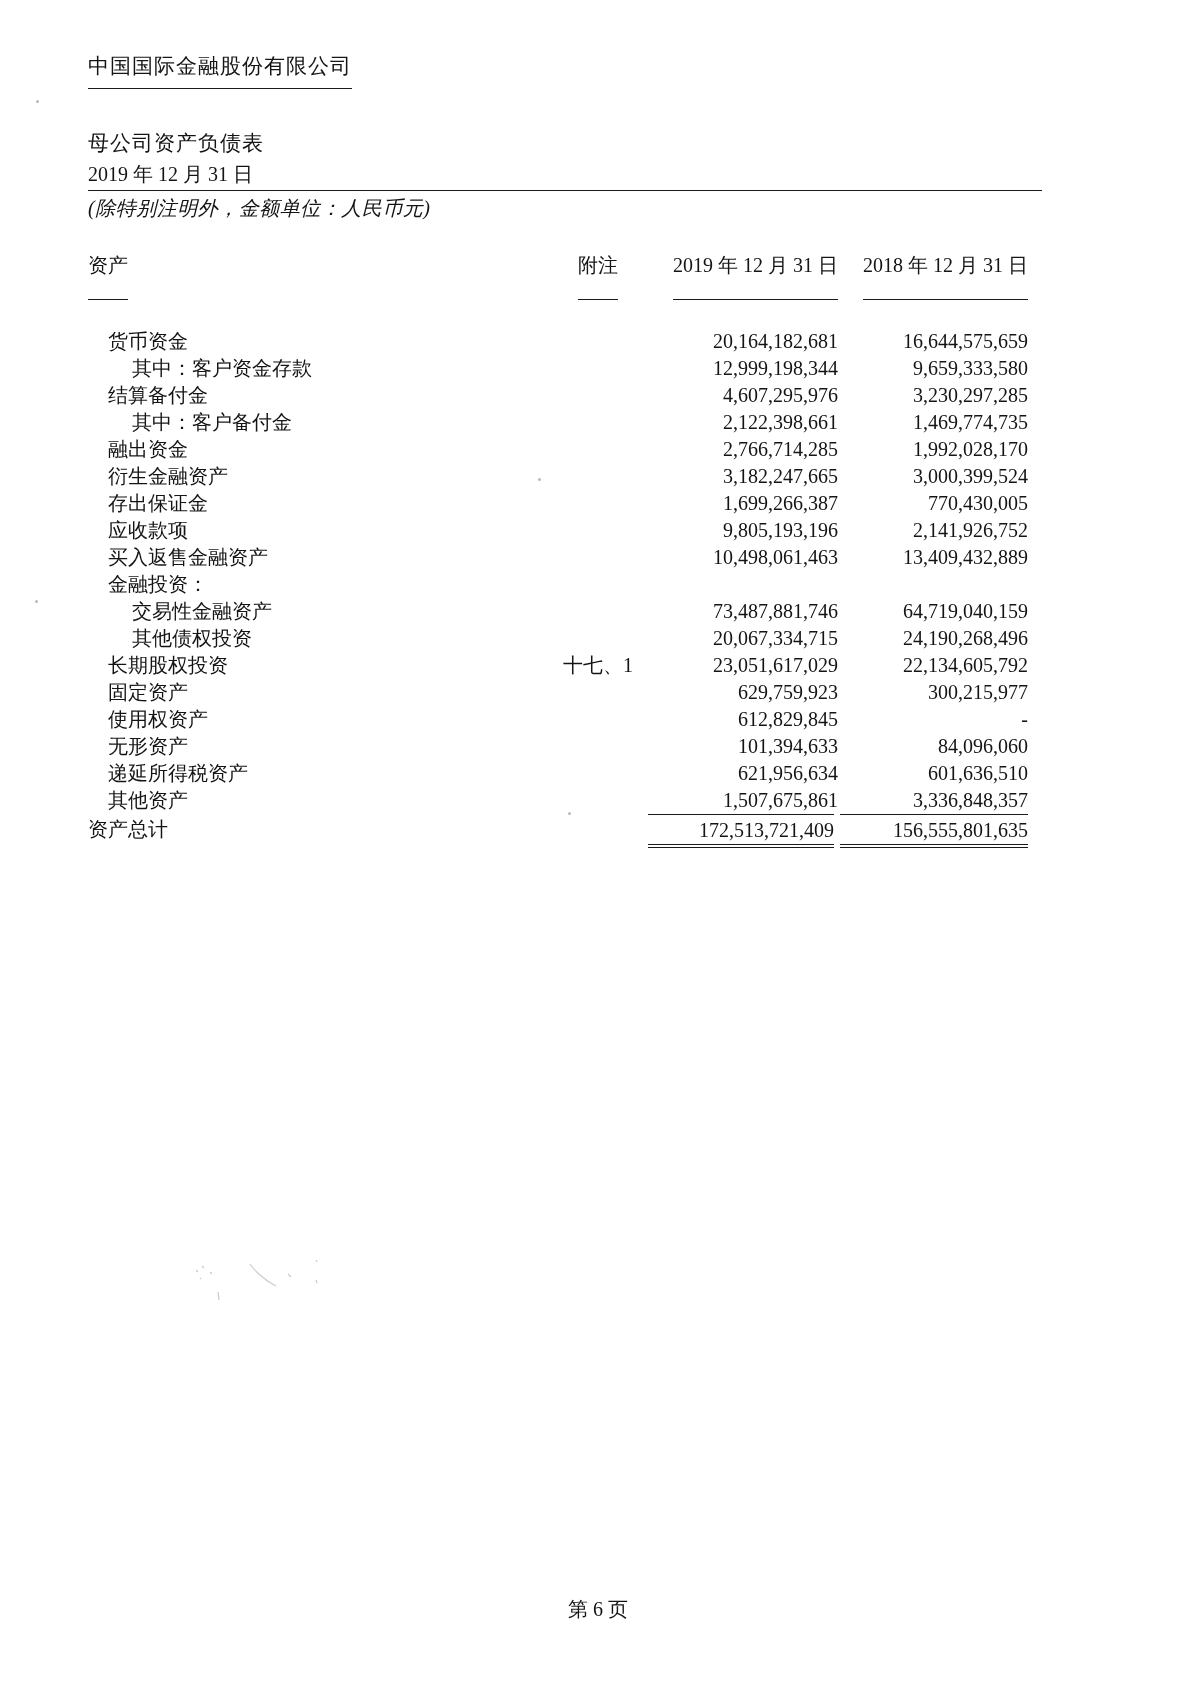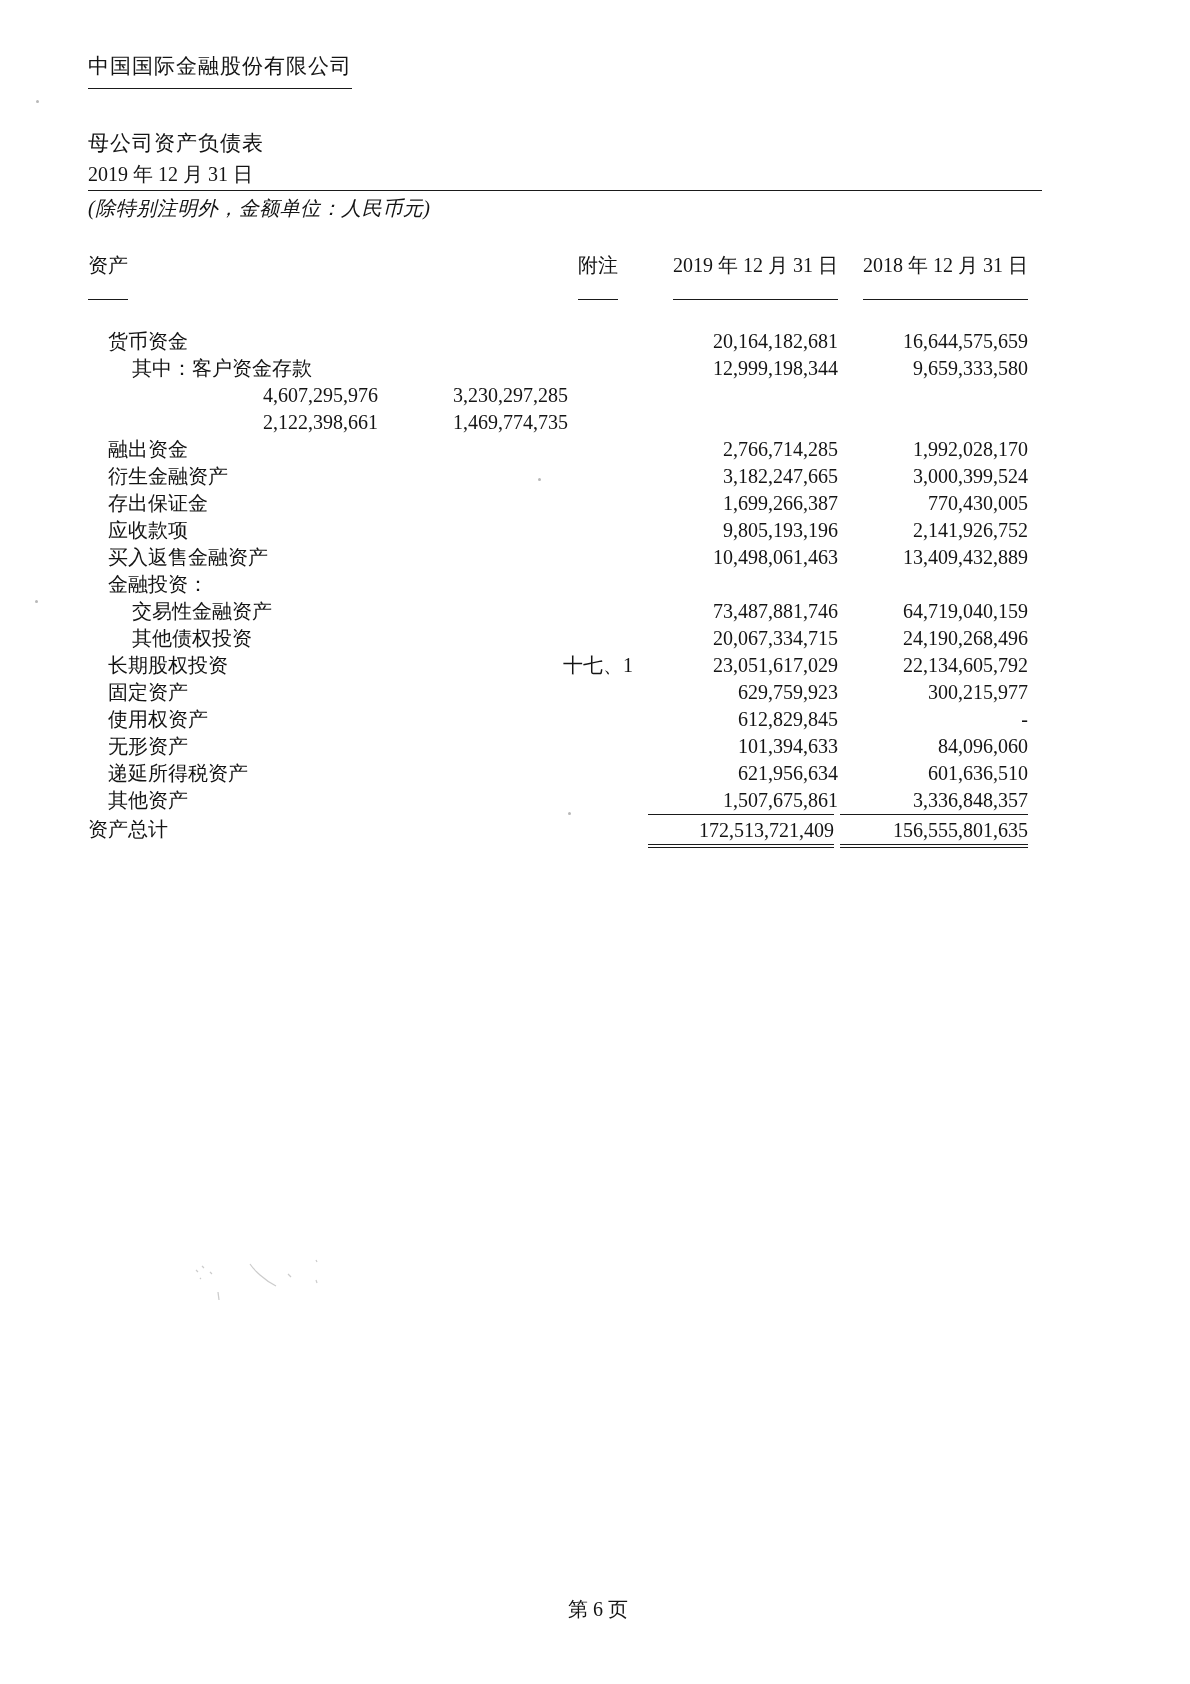--- a/index.html
+++ b/index.html
@@ -149,26 +149,28 @@
         </div>
 
         <div class="trow indent2">
           <div class="c-label">其中：客户资金存款</div>
           <div class="c-note"></div>
           <div class="c-v19">12,999,198,344</div>
           <div class="c-v18">9,659,333,580</div>
         </div>
 
         <div class="trow indent1">
+          <div class="c-label">结算备付金</div>
           <div class="c-note"></div>
           <div class="c-v19">4,607,295,976</div>
           <div class="c-v18">3,230,297,285</div>
         </div>
 
         <div class="trow indent2">
+          <div class="c-label">其中：客户备付金</div>
           <div class="c-note"></div>
           <div class="c-v19">2,122,398,661</div>
           <div class="c-v18">1,469,774,735</div>
         </div>
 
         <div class="trow indent1">
           <div class="c-label">融出资金</div>
           <div class="c-note"></div>
           <div class="c-v19">2,766,714,285</div>
           <div class="c-v18">1,992,028,170</div>

